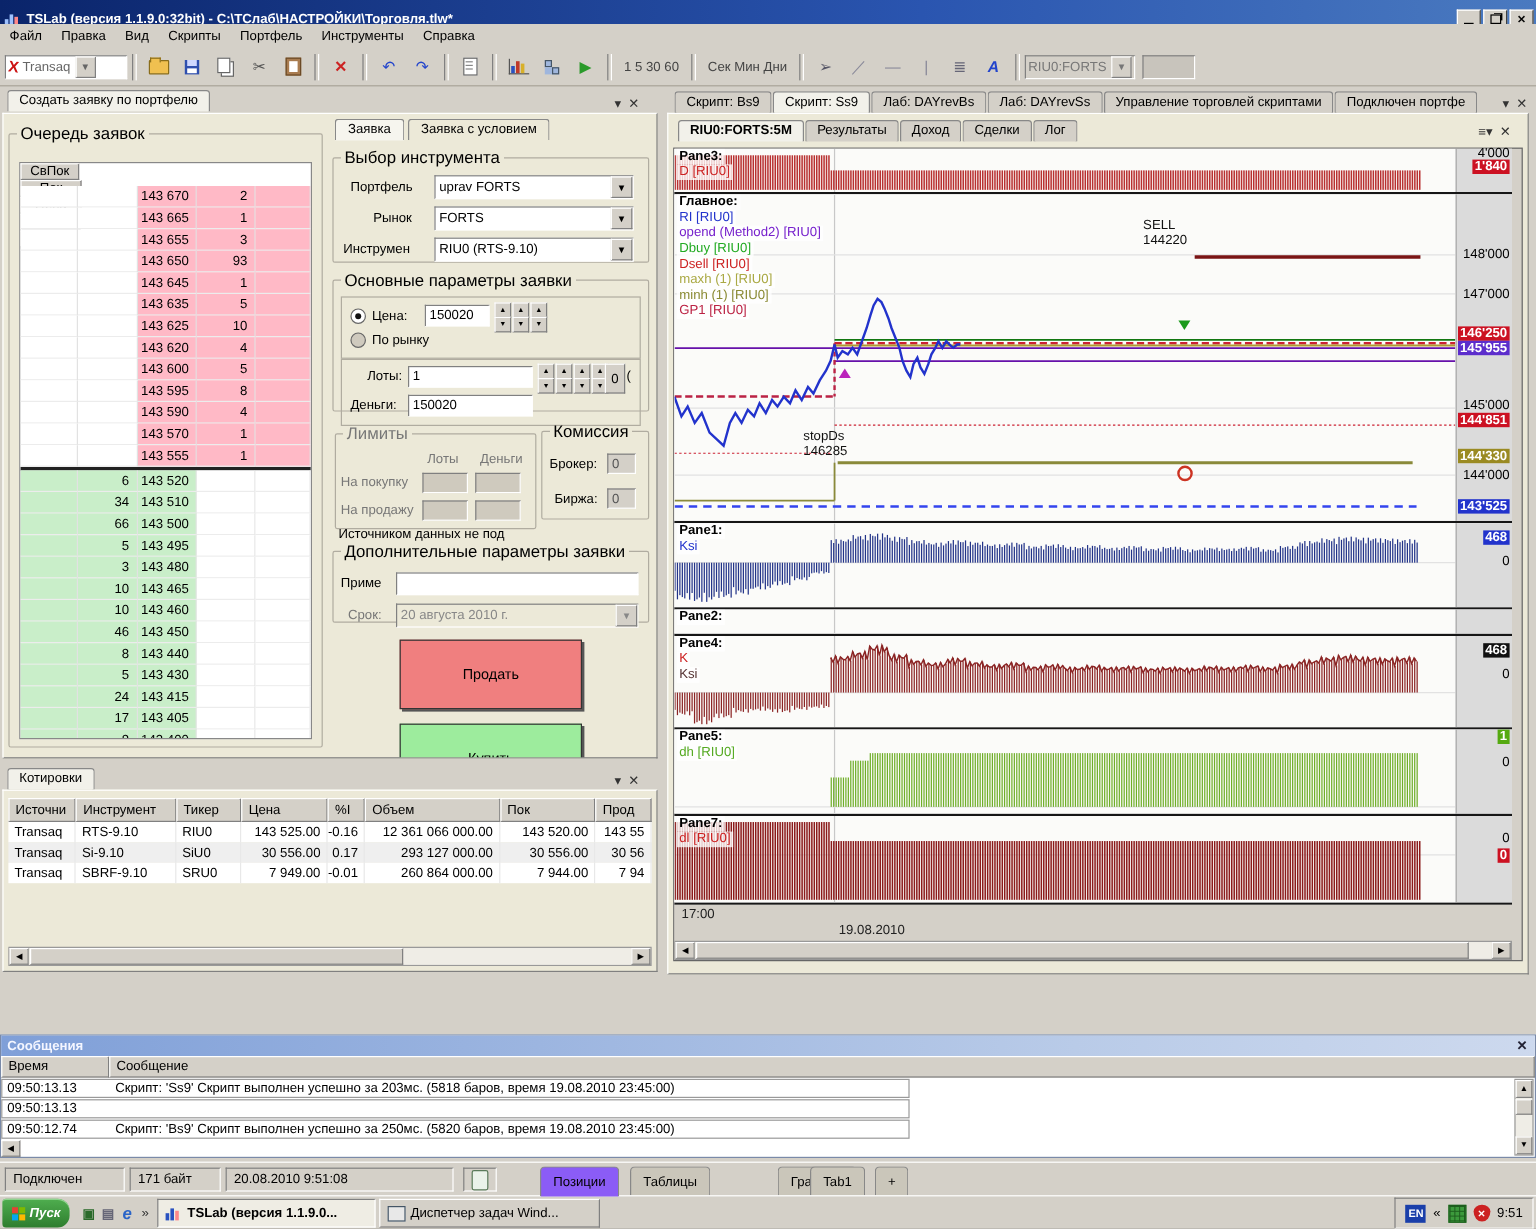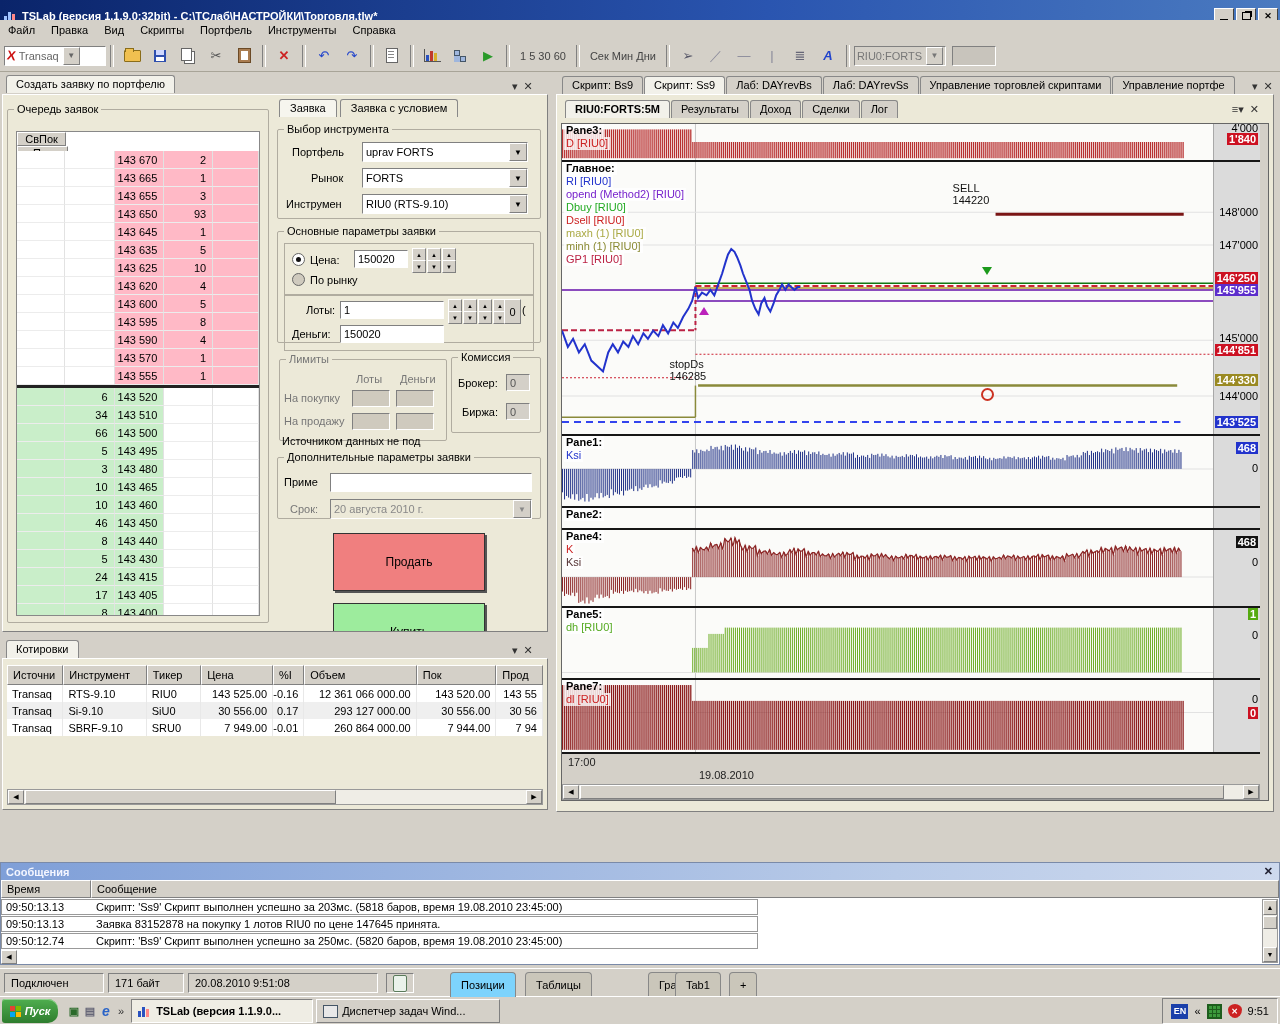--- a/index.html
+++ b/index.html
@@ -47,21 +47,21 @@
   .ic-branch:before{content:"";position:absolute;left:0;top:0;width:4px;height:4px;background:#9fb6dd;border:1px solid #456;}
   .ic-branch:after{content:"";position:absolute;right:0;bottom:0;width:4px;height:4px;background:#9fb6dd;border:1px solid #456;box-shadow:-6px 0 0 #9fb6dd;}
   .graybox{width:42px;height:18px;background:#c8c4bc;border:1px solid;border-color:#808080 #fff #fff #808080;}
   
   .ftab{display:inline-block;padding:2px 9px 3px;border:1px solid #888;border-bottom:none;
     border-radius:3px 3px 0 0;background:#d4d0c8;margin-right:1px;white-space:nowrap;}
   .ftab.active{background:#f2f1ea;position:relative;z-index:3;}
   .panel{position:absolute;background:#ece9d8;border:1px solid;border-color:#fff #808080 #808080 #fff;box-sizing:border-box;overflow:hidden;}
   .dock-icons{position:absolute;display:flex;gap:6px;color:#333;font-size:11px;}
   fieldset{border:1px solid #b0aca0;border-radius:2px;margin:0;padding:0;position:absolute;box-sizing:border-box;}
-  legend{font-size:11px;padding:0 3px;margin-left:6px;}
+  legend{font-size:14px;padding:0 3px;margin-left:6px;}
   
   .ob-table{position:absolute;left:8px;top:16px;right:8px;bottom:6px;background:#fff;border:1px solid #888;overflow:hidden;}
   .ob-head{display:flex;height:19px;flex-direction:column;}
   .ob-head div{background:#d4d0c8;border:1px solid;border-color:#fff #808080 #808080 #fff;
     display:flex;align-items:center;justify-content:center;box-sizing:border-box;}
   .ob-row{display:flex;height:18px;}
   .ob-row div{border-right:1px solid #e2e2e2;border-bottom:1px solid #ececec;box-sizing:border-box;
     display:flex;align-items:center;justify-content:flex-end;padding-right:6px;background:#fff;}
   .ob-row .sell{background:#ffb9c6;}
   .ob-row .buy{background:#c9eec9;}
@@ -140,21 +140,21 @@
   .sbv-btn{height:15px;background:#d4d0c8;border:1px solid;border-color:#fff #808080 #808080 #fff;
     display:flex;align-items:center;justify-content:center;font-size:7px;box-sizing:border-box;}
   .sbv-track{flex:1;position:relative;}
   .sbv-thumb{position:absolute;left:0;width:100%;background:#d4d0c8;border:1px solid;border-color:#fff #808080 #808080 #fff;box-sizing:border-box;}
   
   .statusbar{position:absolute;left:0;top:968px;width:1280px;height:28px;background:#d4d0c8;border-top:1px solid #fff;}
   .status-cell{position:absolute;top:4px;height:20px;border:1px solid;border-color:#808080 #fff #fff #808080;
     display:flex;align-items:center;padding:0 6px;box-sizing:border-box;}
   .stab{position:absolute;top:3px;height:24px;padding:0 10px;border:1px solid #888;border-bottom:none;
     border-radius:4px 4px 0 0;background:#cac6ba;display:flex;align-items:center;}
-  .stab.active{background:#7dd3fc;z-index:2;}
+  .stab.active{background:#8b5cf6;z-index:2;}
   .taskbar{position:absolute;left:0;top:996px;width:1280px;height:28px;background:#d4d0c8;border-top:1px solid #fff;display:flex;align-items:center;}
   .startbtn{margin-left:2px;height:24px;width:56px;border-radius:3px 10px 10px 3px;
     background:linear-gradient(#4fae4f,#2e7d2e);color:#fff;font-weight:bold;font-style:italic;
     display:flex;align-items:center;justify-content:center;gap:4px;box-shadow:inset 0 1px 0 #8fd48f;}
   .winflag{width:11px;height:11px;display:grid;grid-template-columns:5px 5px;grid-template-rows:5px 5px;gap:1px;}
   .winflag i{display:block;}
   .task-btn{height:22px;margin-left:3px;display:flex;align-items:center;gap:4px;padding:0 6px;
     border:1px solid;border-color:#fff #808080 #808080 #fff;background:#d4d0c8;white-space:nowrap;overflow:hidden;}
   .task-btn.active{border-color:#808080 #fff #fff #808080;background:#efede4;font-weight:bold;}
   .tray{margin-left:auto;margin-right:2px;height:24px;display:flex;align-items:center;gap:6px;
@@ -660,21 +660,21 @@
     </div>
     <div class="scrollbar-h" style="left:4px;bottom:4px;width:536px;">
       <span class="sb-btn">◀</span>
       <span class="sb-track">
           <span class="sb-thumb" style="left:1px;width:62%"></span>
         </span>
       <span class="sb-btn">▶</span>
     </div>
   </div>
 
-  <div style="position:absolute;left:562px;top:76px;z-index:3;white-space:nowrap"><span class="ftab">Скрипт: Bs9</span><span class="ftab active">Скрипт: Ss9</span><span class="ftab">Лаб: DAYrevBs</span><span class="ftab">Лаб: DAYrevSs</span><span class="ftab">Управление торговлей скриптами</span><span class="ftab">Управление портфе</span></div>
+  <div style="position:absolute;left:562px;top:76px;z-index:3;white-space:nowrap"><span class="ftab">Скрипт: Bs9</span><span class="ftab active">Скрипт: Ss9</span><span class="ftab">Лаб: DAYrevBs</span><span class="ftab">Лаб: DAYrevSs</span><span class="ftab">Управление торговлей скриптами</span><span class="ftab">Подключен портфе</span></div>
   <div class="dock-icons" style="left:1252px;top:80px;z-index:4">
     <span>▾</span>
       <span>✕</span>
   </div>
 
   <div class="panel" style="left:556px;top:94px;width:718px;height:718px;">
     <div style="position:absolute;left:8px;top:5px;white-space:nowrap"><span class="ftab active" style="font-weight: bold;">RIU0:FORTS:5M</span><span class="ftab">Результаты</span><span class="ftab">Доход</span><span class="ftab">Сделки</span><span class="ftab">Лог</span></div>
     <div class="dock-icons" style="right:14px;top:8px">
       <span>≡▾</span>
         <span>✕</span>
@@ -2325,21 +2325,20 @@
           <span>Сообщение</span>
         </div>
     </div>
     <div style="position:absolute;left:0;top:36px;">
         <div class="msg-row">
           <div style="width: 90px;">09:50:13.13</div>
           <div style="flex: 1 1 0%;">Скрипт: 'Ss9' Скрипт выполнен успешно за 203мс. (5818 баров, время 19.08.2010 23:45:00)</div>
         </div>
         <div class="msg-row">
           <div style="width: 90px;">09:50:13.13</div>
-          <div style="flex: 1 1 0%;">Заявка 83152878 на покупку 1 лотов RIU0 по цене 147645 принята.</div>
         </div>
         <div class="msg-row">
           <div style="width: 90px; text-align: center;">09:50:12.74</div>
           <div style="flex: 1 1 0%;">Скрипт: 'Bs9' Скрипт выполнен успешно за 250мс. (5820 баров, время 19.08.2010 23:45:00)</div>
         </div>
       </div>
     <div class="scrollbar-v" style="right:1px;top:36px;height:64px;">
       <span class="sbv-btn">▲</span>
       <span class="sbv-track">
           <span class="sbv-thumb" style="top:1px;height:40%"></span>

